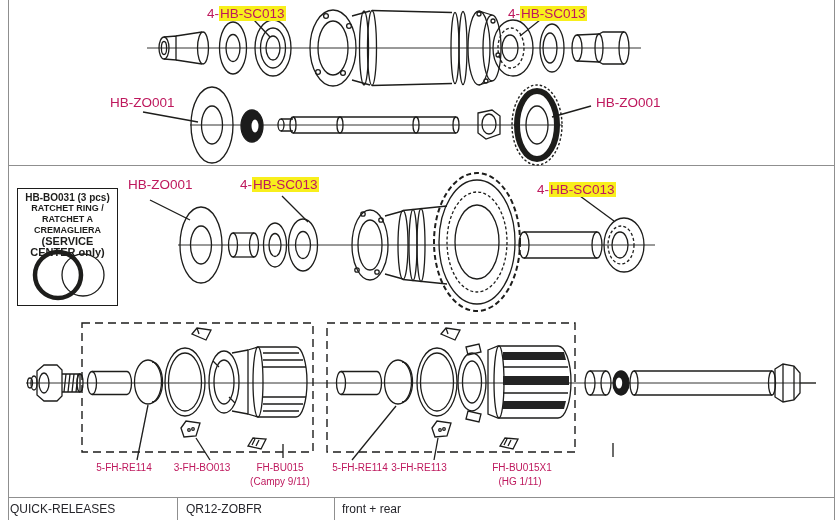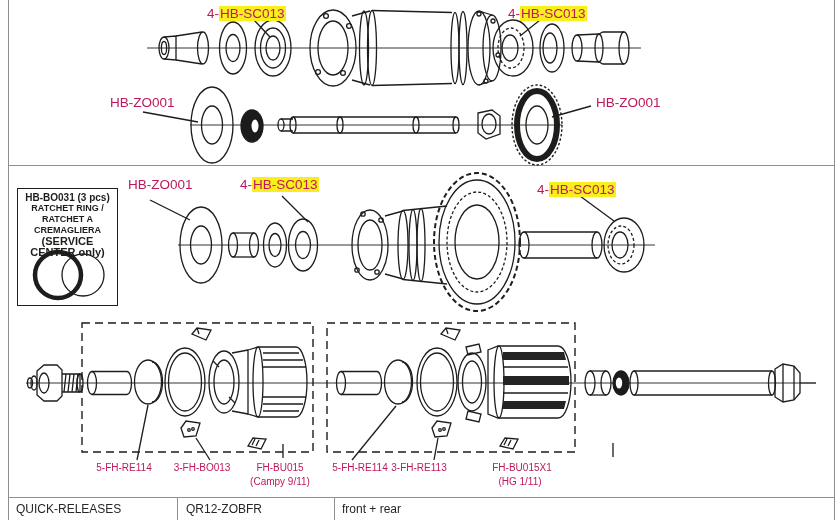--- a/index.html
+++ b/index.html
@@ -342,17 +342,17 @@
 
   <div class="lbl lbl-sm ctr" style="left:124px;top:461px">5-FH-RE114</div>
   <div class="lbl lbl-sm ctr" style="left:202px;top:461px">3-FH-BO013</div>
   <div class="lbl lbl-sm ctr" style="left:280px;top:461px">FH-BU015</div>
   <div class="lbl lbl-sm ctr" style="left:280px;top:475px">(Campy 9/11)</div>
   <div class="lbl lbl-sm ctr" style="left:360px;top:461px">5-FH-RE114</div>
   <div class="lbl lbl-sm ctr" style="left:419px;top:461px">3-FH-RE113</div>
   <div class="lbl lbl-sm ctr" style="left:522px;top:461px">FH-BU015X1</div>
   <div class="lbl lbl-sm ctr" style="left:520px;top:475px">(HG 1/11)</div>
 
-  <div class="cell" style="left:16px;top:502px">QUICK-RELEASES</div>
+  <div class="cell" style="left:10px;top:502px">QUICK-RELEASES</div>
   <div class="cell" style="left:186px;top:502px">QR12-ZOBFR</div>
   <div class="cell" style="left:342px;top:502px">front + rear</div>
 
 </div>
 
 </body></html>

